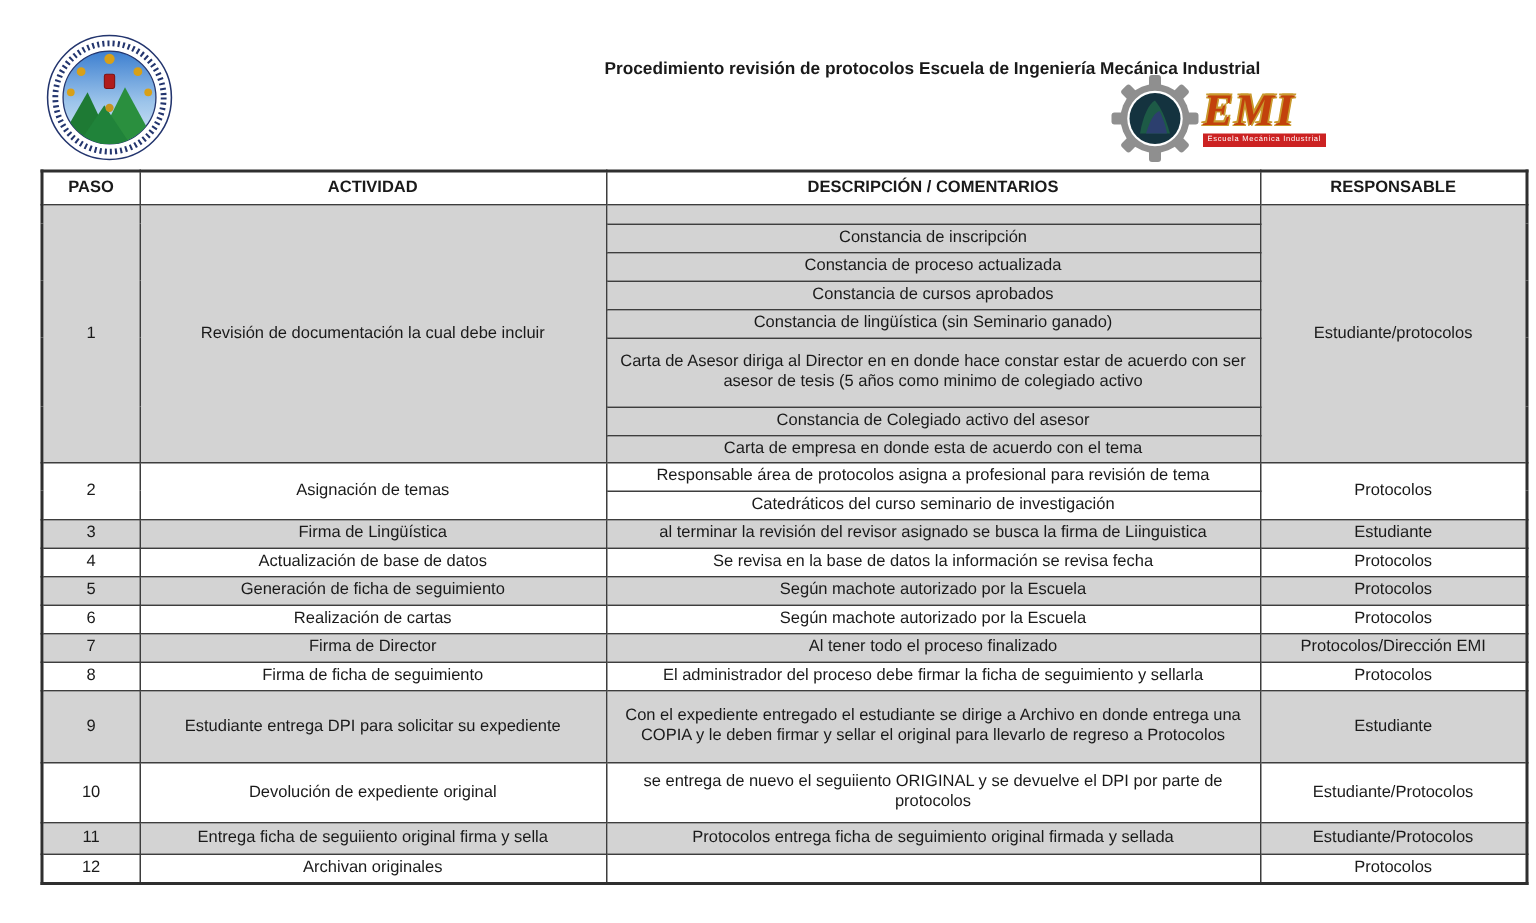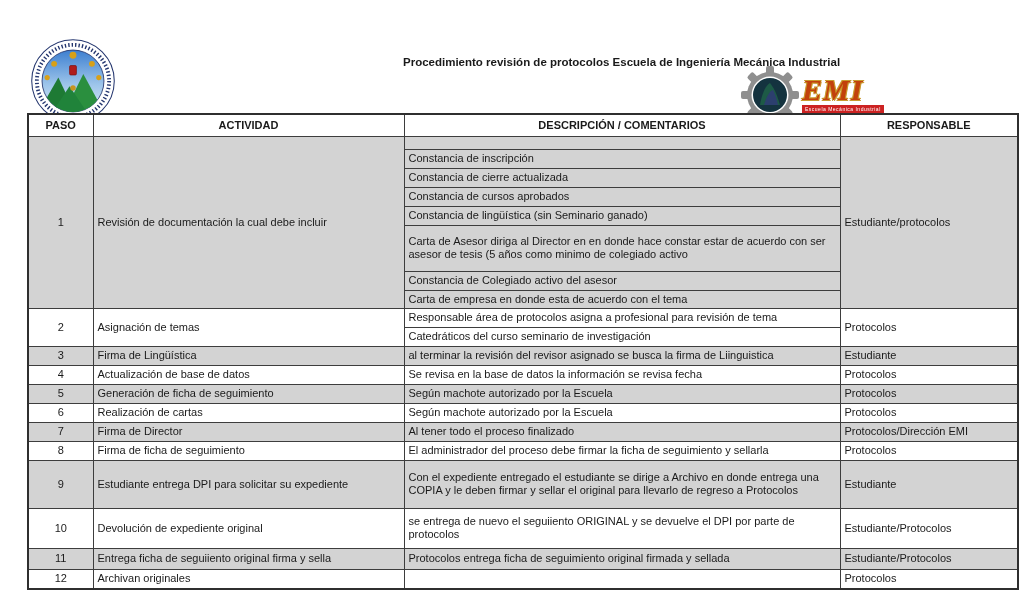--- a/index.html
+++ b/index.html
@@ -3,21 +3,21 @@
 <meta charset="utf-8">
 <style>
   html,body{margin:0;padding:0;}
   body{
     width:1024px;height:615px;position:relative;overflow:hidden;
     background:#ffffff;
     font-family:"Liberation Sans", sans-serif;
     color:#1a1a1a;
   }
   
-  .doc-header{position:absolute;left:0;top:16px;width:876px;height:113px;}
+  .doc-header{position:absolute;left:0;top:0;width:876px;height:113px;}
   .seal{position:absolute;left:30px;top:22px;width:86px;height:86px;}
   .title-block{position:absolute;left:403px;top:38px;width:470px;}
   .title-line{font-size:11.5px;font-weight:bold;line-height:16px;}
   .emi-logo{position:absolute;right:-14px;top:48px;width:150px;height:62px;display:flex;align-items:center;}
   .emi-gear{width:60px;height:60px;flex:0 0 auto;margin-right:2px;}
   .emi-right{display:flex;flex-direction:column;align-items:flex-start;}
   .emi-text{
     font-family:"Liberation Serif", serif;font-style:italic;font-weight:bold;
     font-size:30px;line-height:28px;color:#c2410c;letter-spacing:1px;
     text-shadow:1px 1px 0 #c99a2e,-1px -1px 0 #c99a2e,1px -1px 0 #c99a2e,-1px 1px 0 #c99a2e;
@@ -33,22 +33,22 @@
     border:2px solid #2f2f2f;
   }
   table.proc th, table.proc td{
     border:1px solid #3d3d3d;
     font-size:11px;line-height:13px;
     padding:1px 4px;vertical-align:middle;
     overflow:hidden;
   }
   table.proc th{font-weight:bold;text-align:center;background:#ffffff;}
   td.paso{text-align:center;}
-  td.resp{text-align:left;}
-  td.act, td.desc{text-align:left;}
+  td.resp{text-align:center;}
+  td.act, td.desc{text-align:center;}
   tr.shaded td{background:#d3d3d3;}
   tr.hdr{height:22px;margin-left:40px;}
   .rh-13{height:13px}.rh-18{height:18px}.rh-19{height:19px}
   .rh-21{height:21px}.rh-20{height:20px}
   .rh-40{height:40px}.rh-46{height:46px}.rh-48{height:48px}
 </style>
 </head>
 <body>
 
 <div class="doc-header">
@@ -132,21 +132,21 @@
     <tr class="shaded rh-13">
       <td class="paso" rowspan="8">1</td>
       <td class="act" rowspan="8">Revisión de documentación la cual debe incluir</td>
       <td class="desc"></td>
       <td class="resp" rowspan="8">Estudiante/protocolos</td>
     </tr>
     <tr class="shaded rh-19">
         <td class="desc">Constancia de inscripción</td>
       </tr>
     <tr class="shaded rh-19">
-        <td class="desc">Constancia de cierre actualizada</td>
+        <td class="desc">Constancia de proceso actualizada</td>
       </tr>
     <tr class="shaded rh-19">
         <td class="desc">Constancia de cursos aprobados</td>
       </tr>
     <tr class="shaded rh-19">
         <td class="desc">Constancia de lingüística (sin Seminario ganado)</td>
       </tr>
     <tr class="shaded rh-46">
         <td class="desc">Carta de Asesor diriga al Director en en donde hace constar estar de acuerdo con ser asesor de tesis (5 años como minimo de colegiado activo</td>
       </tr>

